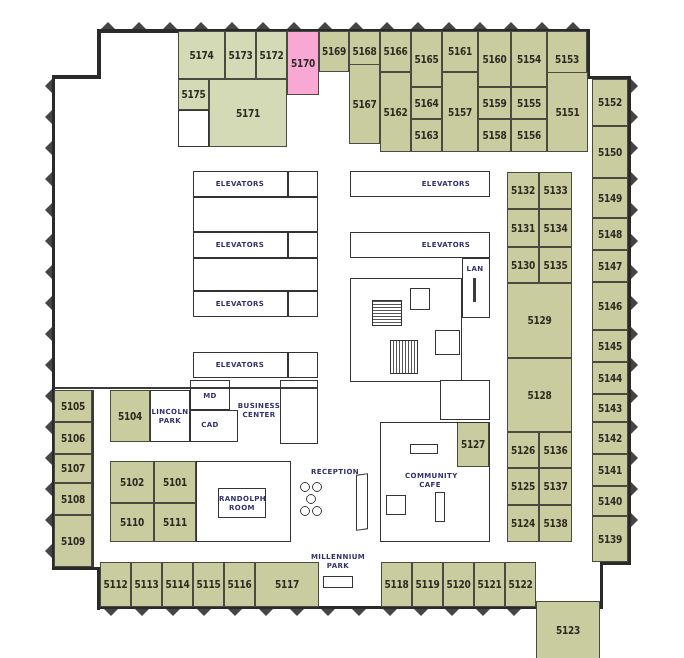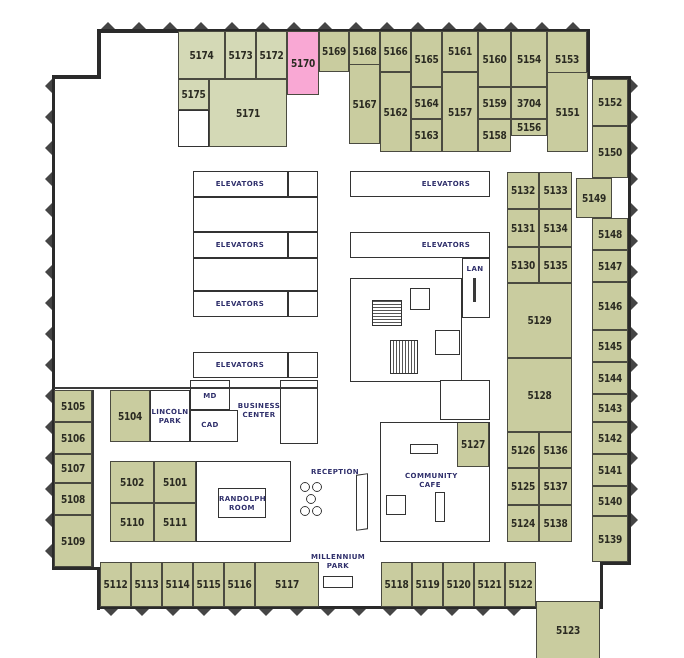--- a/index.html
+++ b/index.html
@@ -156,39 +156,39 @@
   <div class="office" style="left:547px;top:31px;width:40px;height:57px;">
       <span>5153</span>
     </div>
   <div class="office" style="left:442px;top:72px;width:36px;height:80px;">
       <span>5157</span>
     </div>
   <div class="office" style="left:478px;top:87px;width:33px;height:32px;">
       <span>5159</span>
     </div>
   <div class="office" style="left:511px;top:87px;width:36px;height:32px;">
-      <span>3704</span>
+      <span>5155</span>
     </div>
   <div class="office" style="left:478px;top:119px;width:33px;height:33px;">
       <span>5158</span>
     </div>
-  <div class="office" style="left:511px;top:119px;width:36px;height:17px;">
+  <div class="office" style="left:511px;top:119px;width:36px;height:33px;">
       <span>5156</span>
     </div>
   <div class="office" style="left:547px;top:72px;width:41px;height:80px;">
       <span>5151</span>
     </div>
 
   <div class="office" style="left:592px;top:79px;width:36px;height:47px;">
       <span>5152</span>
     </div>
   <div class="office" style="left:592px;top:126px;width:36px;height:52px;">
       <span>5150</span>
     </div>
-  <div class="office" style="left:576px;top:178px;width:36px;height:40px;">
+  <div class="office" style="left:592px;top:178px;width:36px;height:40px;">
       <span>5149</span>
     </div>
   <div class="office" style="left:592px;top:218px;width:36px;height:32px;">
       <span>5148</span>
     </div>
   <div class="office" style="left:592px;top:250px;width:36px;height:32px;">
       <span>5147</span>
     </div>
   <div class="office" style="left:592px;top:282px;width:36px;height:48px;">
       <span>5146</span>

